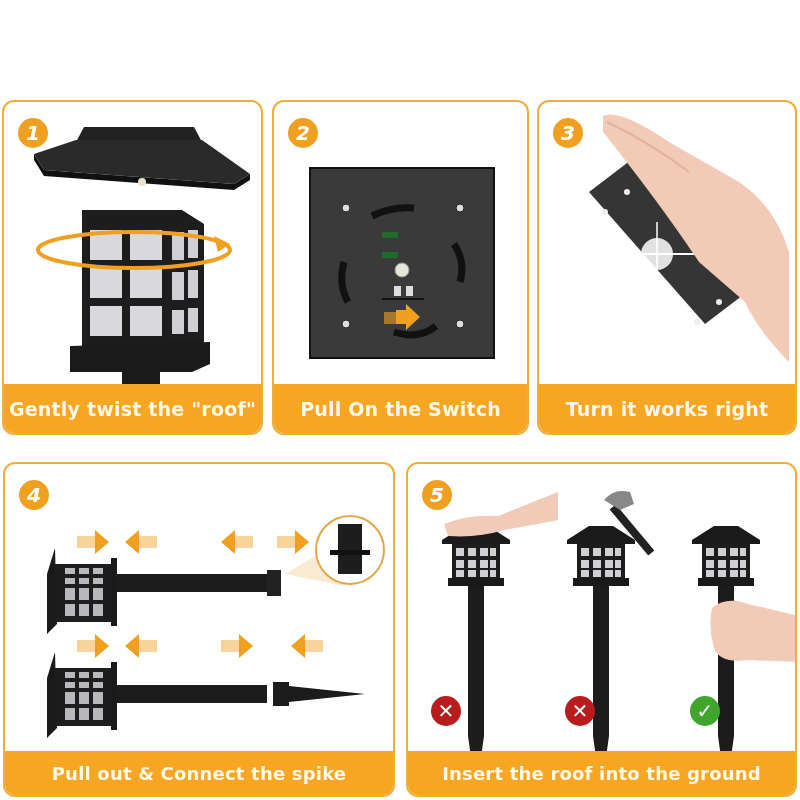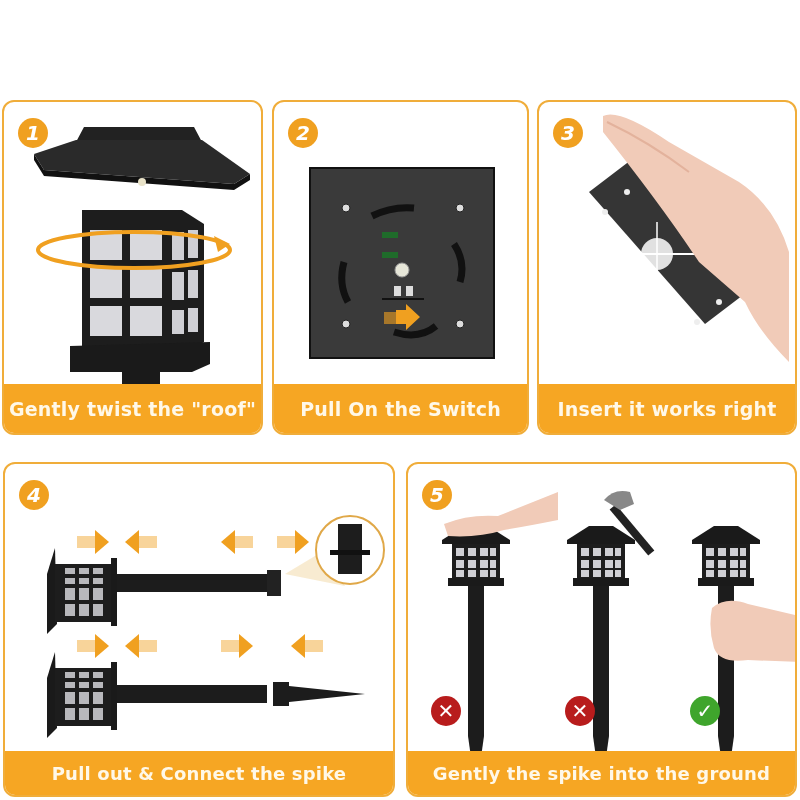--- a/index.html
+++ b/index.html
@@ -84,21 +84,21 @@
       <circle cx="180" cy="200" r="3" fill="#eee"></circle>
       <circle cx="158" cy="220" r="3" fill="#eee"></circle>
       <circle cx="118" cy="152" r="16" fill="#ffffff" opacity="0.85"></circle>
       <line x1="82" y1="152" x2="156" y2="152" stroke="#fff" stroke-width="2"></line>
       <line x1="118" y1="120" x2="118" y2="184" stroke="#fff" stroke-width="1.5"></line>
       <path d="M64,14 Q80,6 130,40 L200,80 Q236,104 250,150 L250,260 Q220,230 206,200 L160,160 Q120,100 64,30 Z" fill="#f1cbb8"></path>
       <path d="M68,20 Q110,40 150,70" stroke="#e3b29c" stroke-width="2" fill="none"></path>
     </svg>
   </div>
   <div class="badge">3</div>
-  <div class="caption">Insert it works right</div>
+  <div class="caption">Turn it works right</div>
 </div>
 
 <div class="card bottom" style="left:3px;top:462px;width:392px;height:335px;">
   <div class="art">
     <svg width="392" height="290" viewBox="0 0 392 290">
 
       <g fill="#f0a020">
         <rect x="72" y="72" width="18" height="12" opacity="0.45"></rect>
           <polygon points="90,66 104,78 90,90"></polygon>
         <rect x="134" y="72" width="18" height="12" opacity="0.45"></rect>
@@ -206,14 +206,14 @@
 
       <circle cx="38" cy="247" r="15" fill="#b81c1c"></circle>
       <text x="38" y="254" text-anchor="middle" font-size="20" font-weight="bold" fill="#fff" font-family="DejaVu Sans, sans-serif">✕</text>
       <circle cx="172" cy="247" r="15" fill="#b81c1c"></circle>
       <text x="172" y="254" text-anchor="middle" font-size="20" font-weight="bold" fill="#fff" font-family="DejaVu Sans, sans-serif">✕</text>
       <circle cx="297" cy="247" r="15" fill="#3fa52c"></circle>
       <text x="297" y="254" text-anchor="middle" font-size="20" font-weight="bold" fill="#fff" font-family="DejaVu Sans, sans-serif">✓</text>
     </svg>
   </div>
   <div class="badge">5</div>
-  <div class="caption">Gently the spike into the ground</div>
+  <div class="caption">Insert the roof into the ground</div>
 </div>
 
 </body></html>

